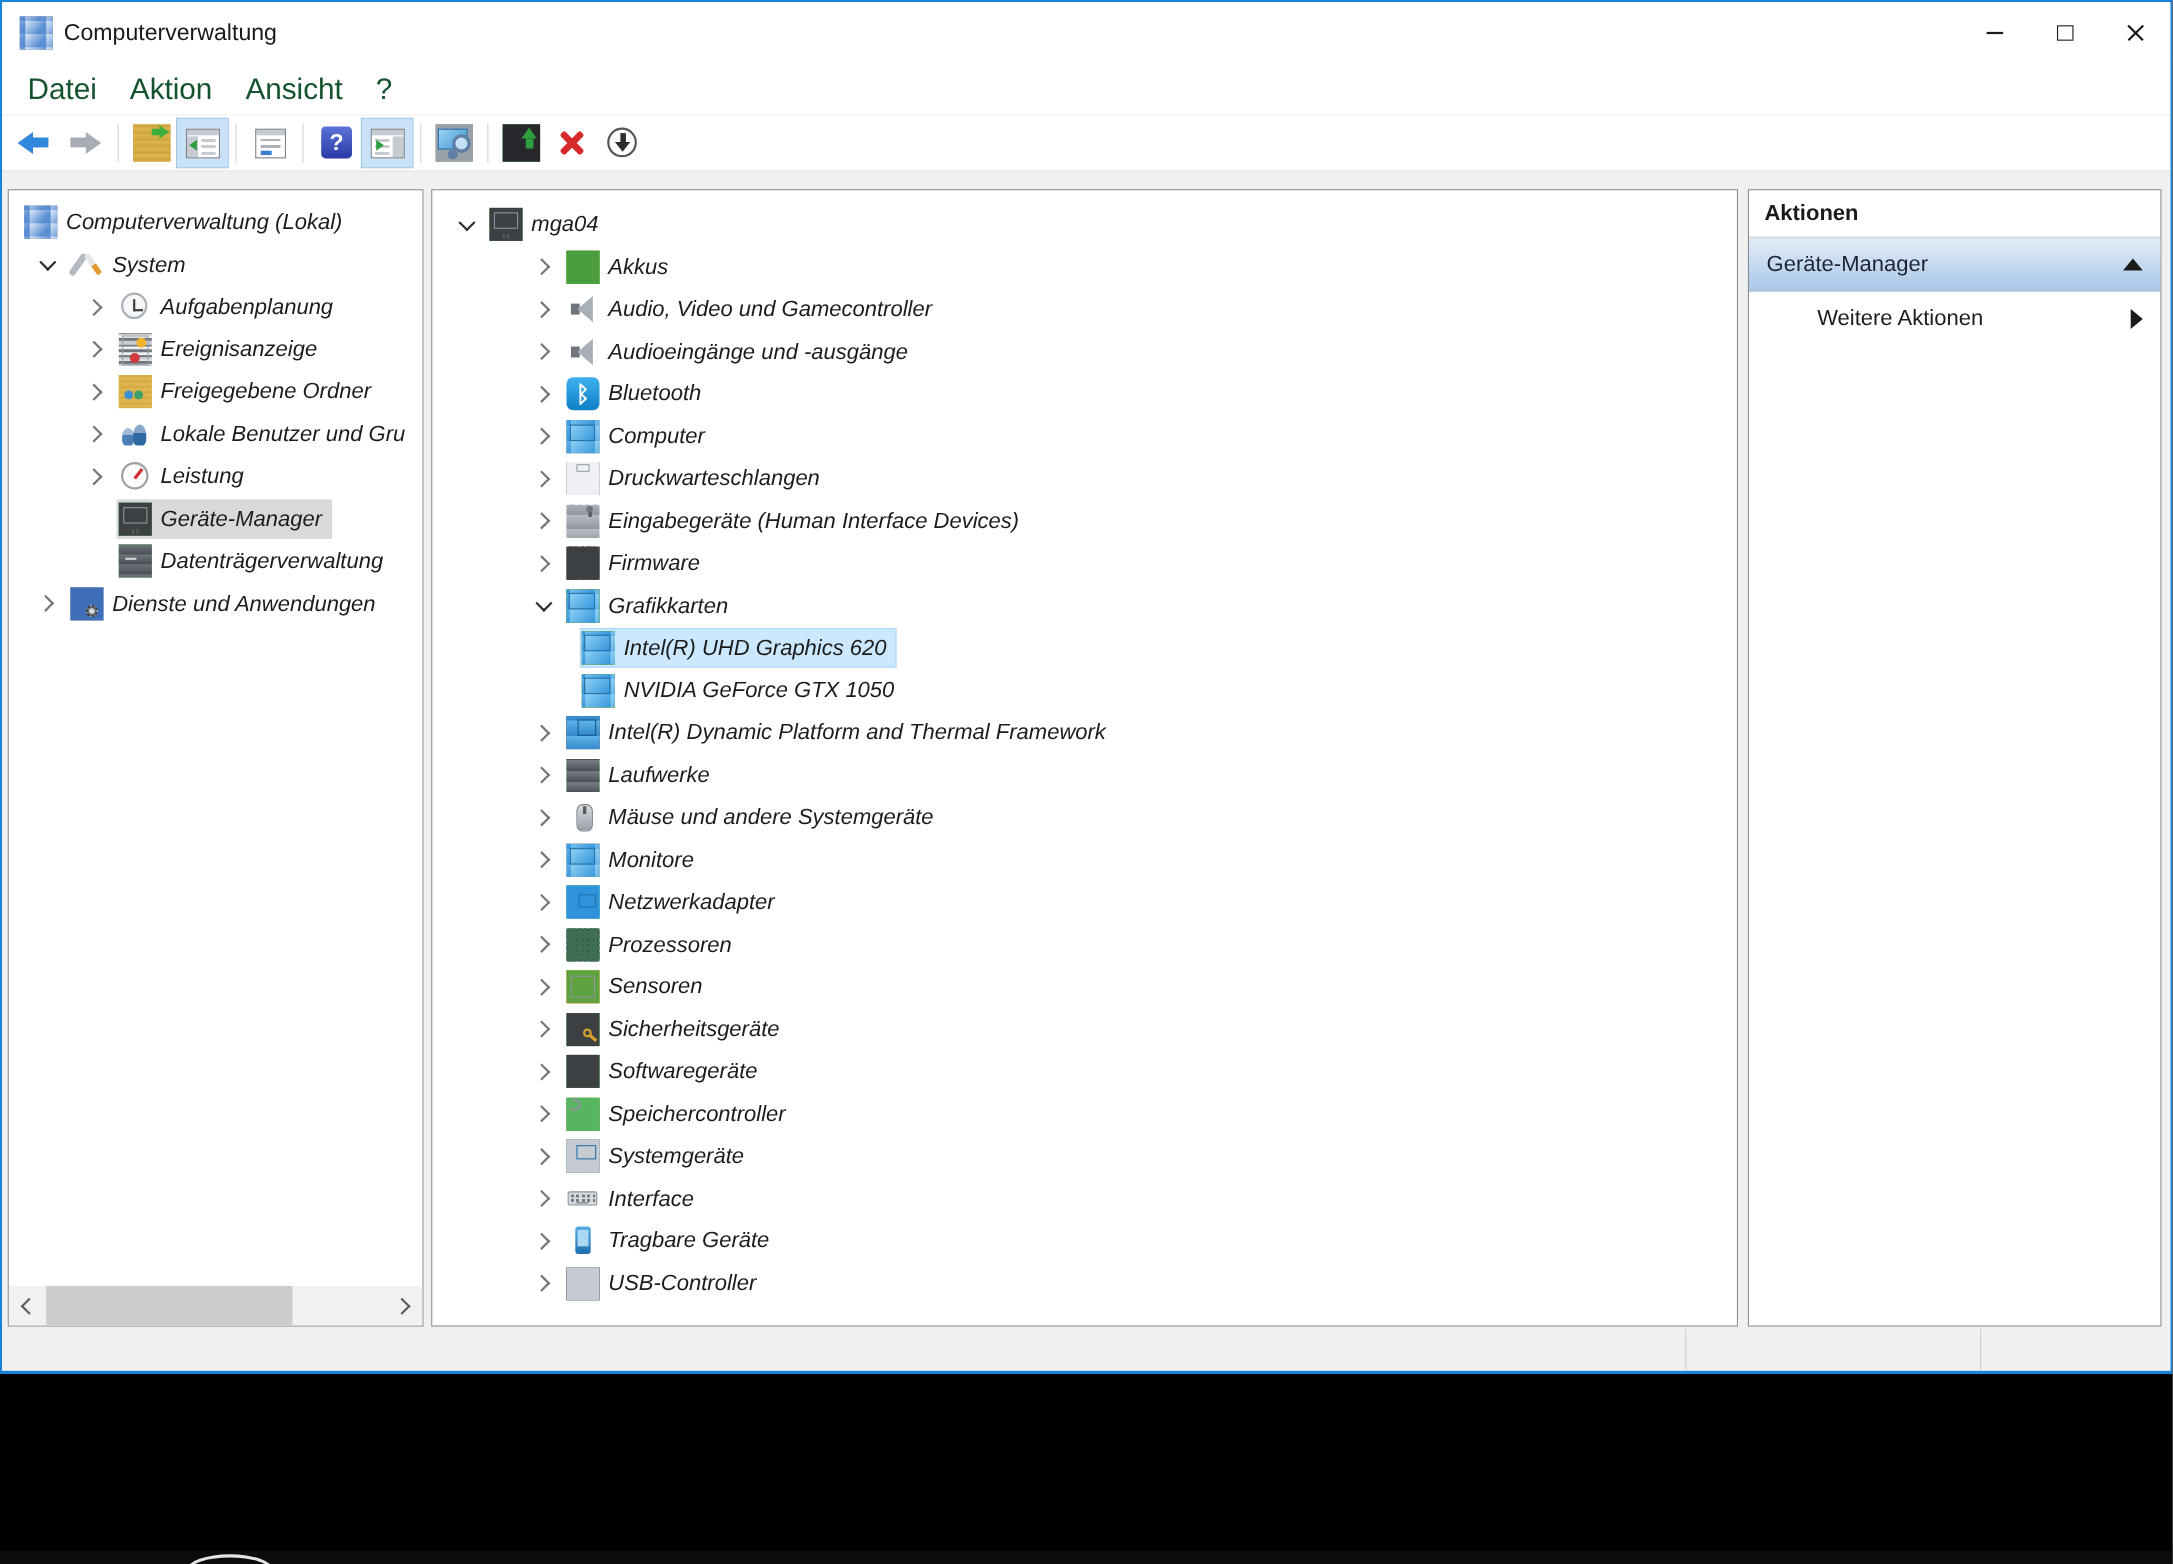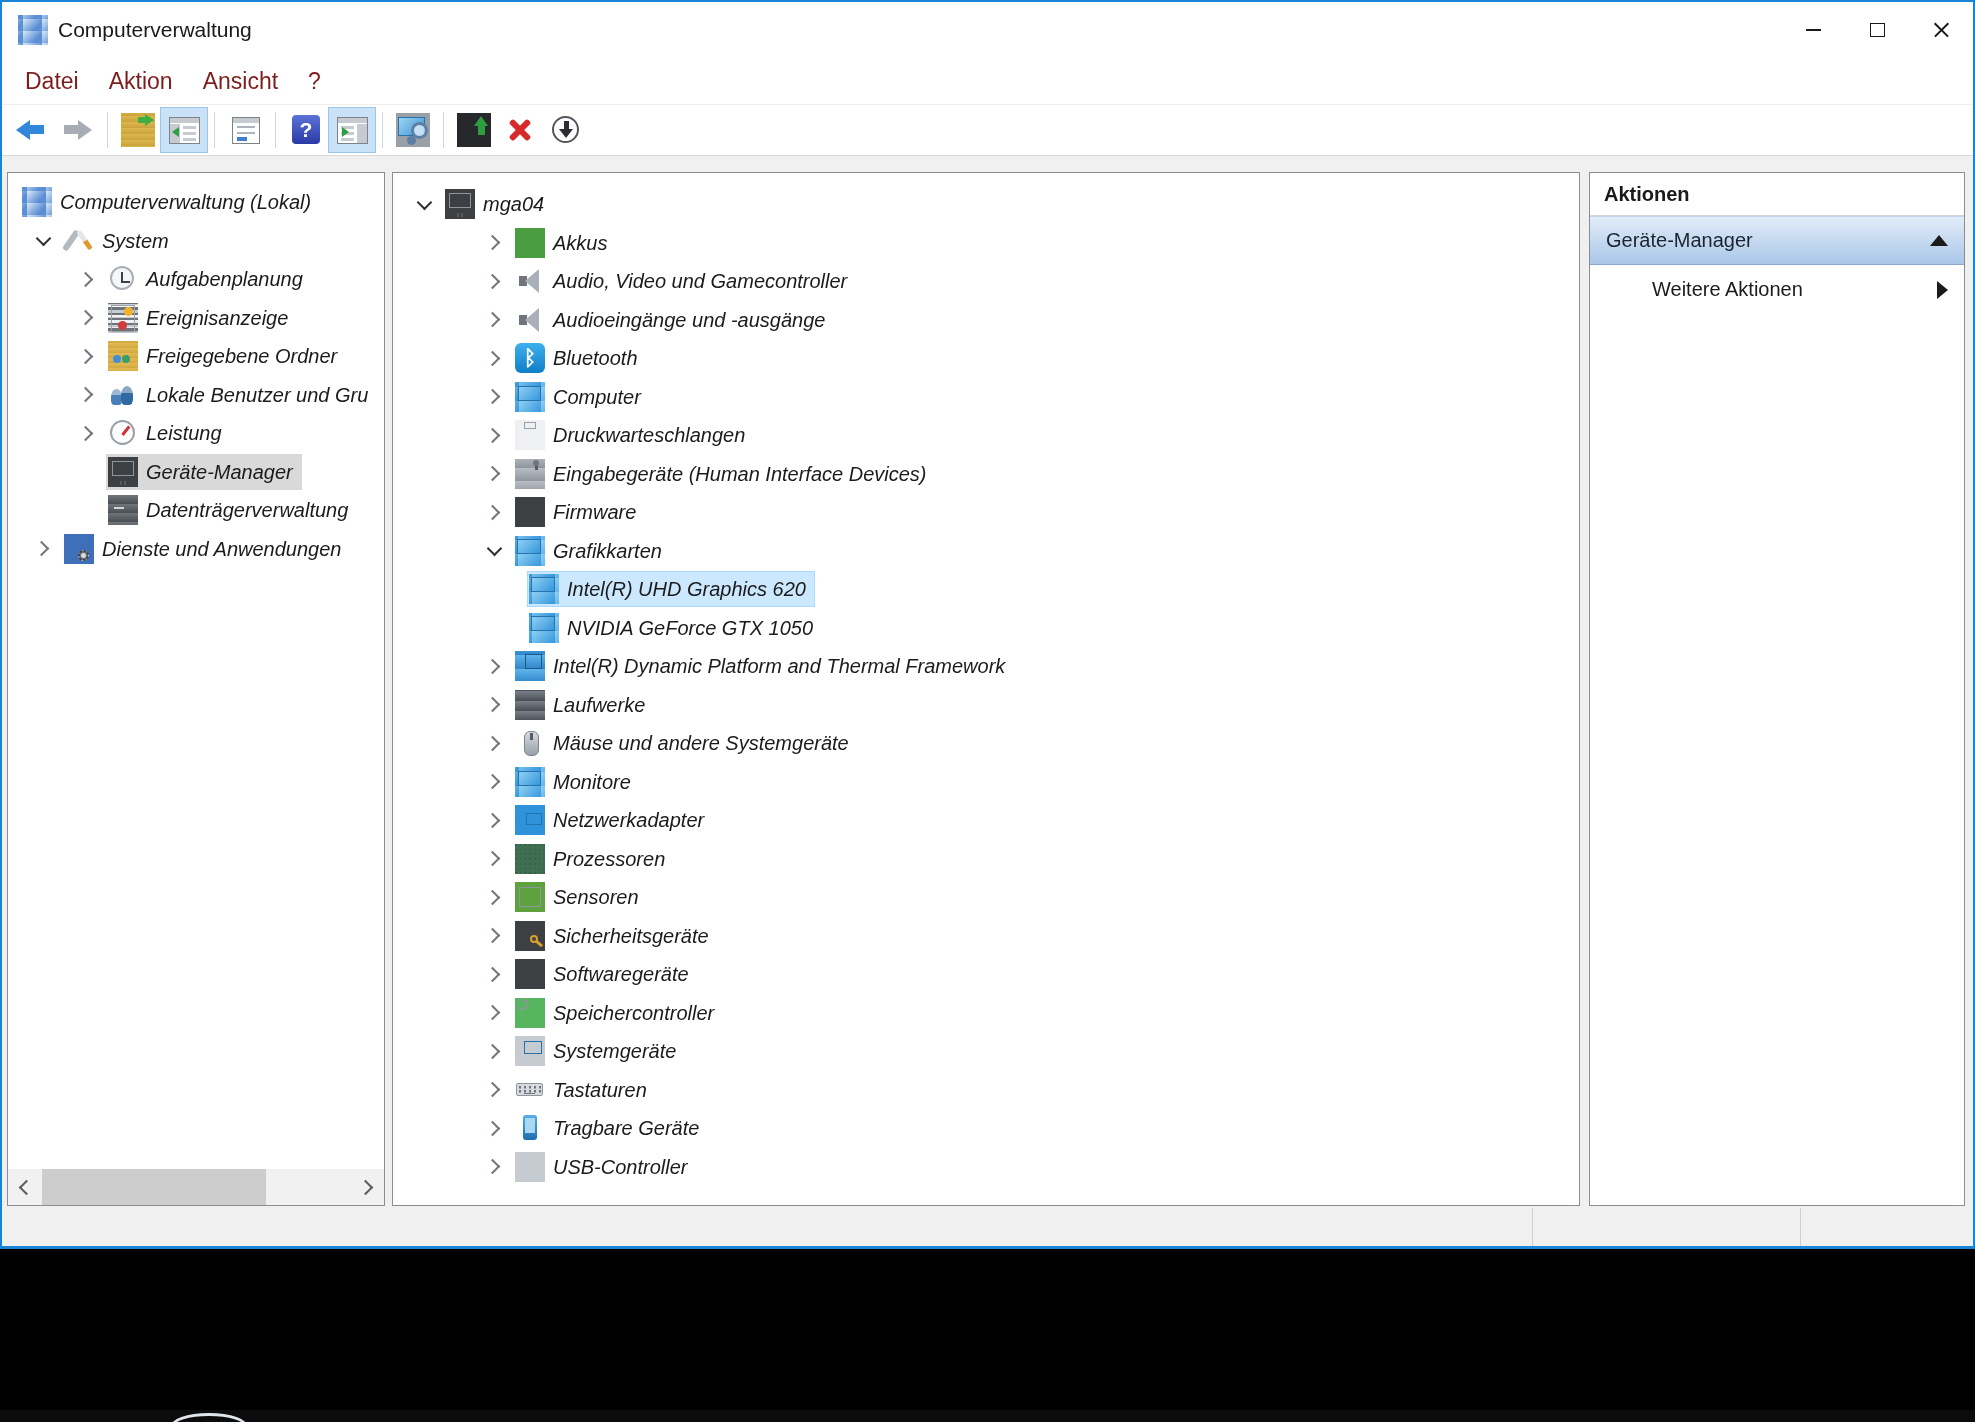--- a/index.html
+++ b/index.html
@@ -11,21 +11,21 @@
   .titlebar .ic{margin:0 10px 0 16px;}
   .title-text{font-size:21px;color:#1a1a1a;}
   .wbtns{margin-left:auto;display:flex;height:56px;}
   .wbtn{width:64px;height:56px;display:flex;align-items:center;justify-content:center;position:relative;}
   .wc-min::before{content:"";width:15px;height:2px;background:#1a1a1a;display:block;}
   .wc-max::before{content:"";width:13px;height:12px;border:1.5px solid #1a1a1a;display:block;}
   .wc-close::before,.wc-close::after{content:"";position:absolute;left:23px;top:27px;width:19px;height:1.6px;background:#1a1a1a;}
   .wc-close::before{transform:rotate(45deg);} .wc-close::after{transform:rotate(-45deg);}
   
   .menubar{height:46px;display:flex;align-items:center;padding-left:8px;background:#fff;flex:0 0 auto;}
-  .mitem{padding:0 15px;font-size:23px;color:#7f1d1d;line-height:46px;}
+  .mitem{padding:0 15px;font-size:27px;color:#14532d;line-height:46px;}
   
   .tbar{height:50px;display:flex;align-items:center;padding-left:6px;background:#fff;
     border-top:1px solid #eeeeee;border-bottom:1px solid #d9d9d9;flex:0 0 auto;}
   .tbtn{width:46px;height:44px;display:flex;align-items:center;justify-content:center;}
   .tbtn.active{background:#c9e2f7;outline:1px solid #9cc5e8;}
   .tb-sep{width:1px;height:36px;background:#d4d4d4;margin:0 7px;}
   .tico{width:34px;height:34px;position:relative;background-repeat:no-repeat;}
   .tico::before,.tico::after{content:"";position:absolute;}
   .i-back::before{left:2px;top:7px;border-top:10px solid transparent;border-bottom:10px solid transparent;border-right:14px solid #3187d9;}
   .i-back::after{left:15px;top:12px;width:15px;height:9px;background:#3187d9;}
@@ -569,21 +569,21 @@
             <span class="chev collapsed"></span>
             <span class="hl">
               <span class="ic ic-sysdev"></span>
               <span class="lbl">Systemgeräte</span>
             </span>
           </div>
           <div class="trow lvl1">
             <span class="chev collapsed"></span>
             <span class="hl">
               <span class="ic ic-keyboard"></span>
-              <span class="lbl">Tastaturen</span>
+              <span class="lbl">Interface</span>
             </span>
           </div>
           <div class="trow lvl1">
             <span class="chev collapsed"></span>
             <span class="hl">
               <span class="ic ic-portable"></span>
               <span class="lbl">Tragbare Geräte</span>
             </span>
           </div>
           <div class="trow lvl1">

